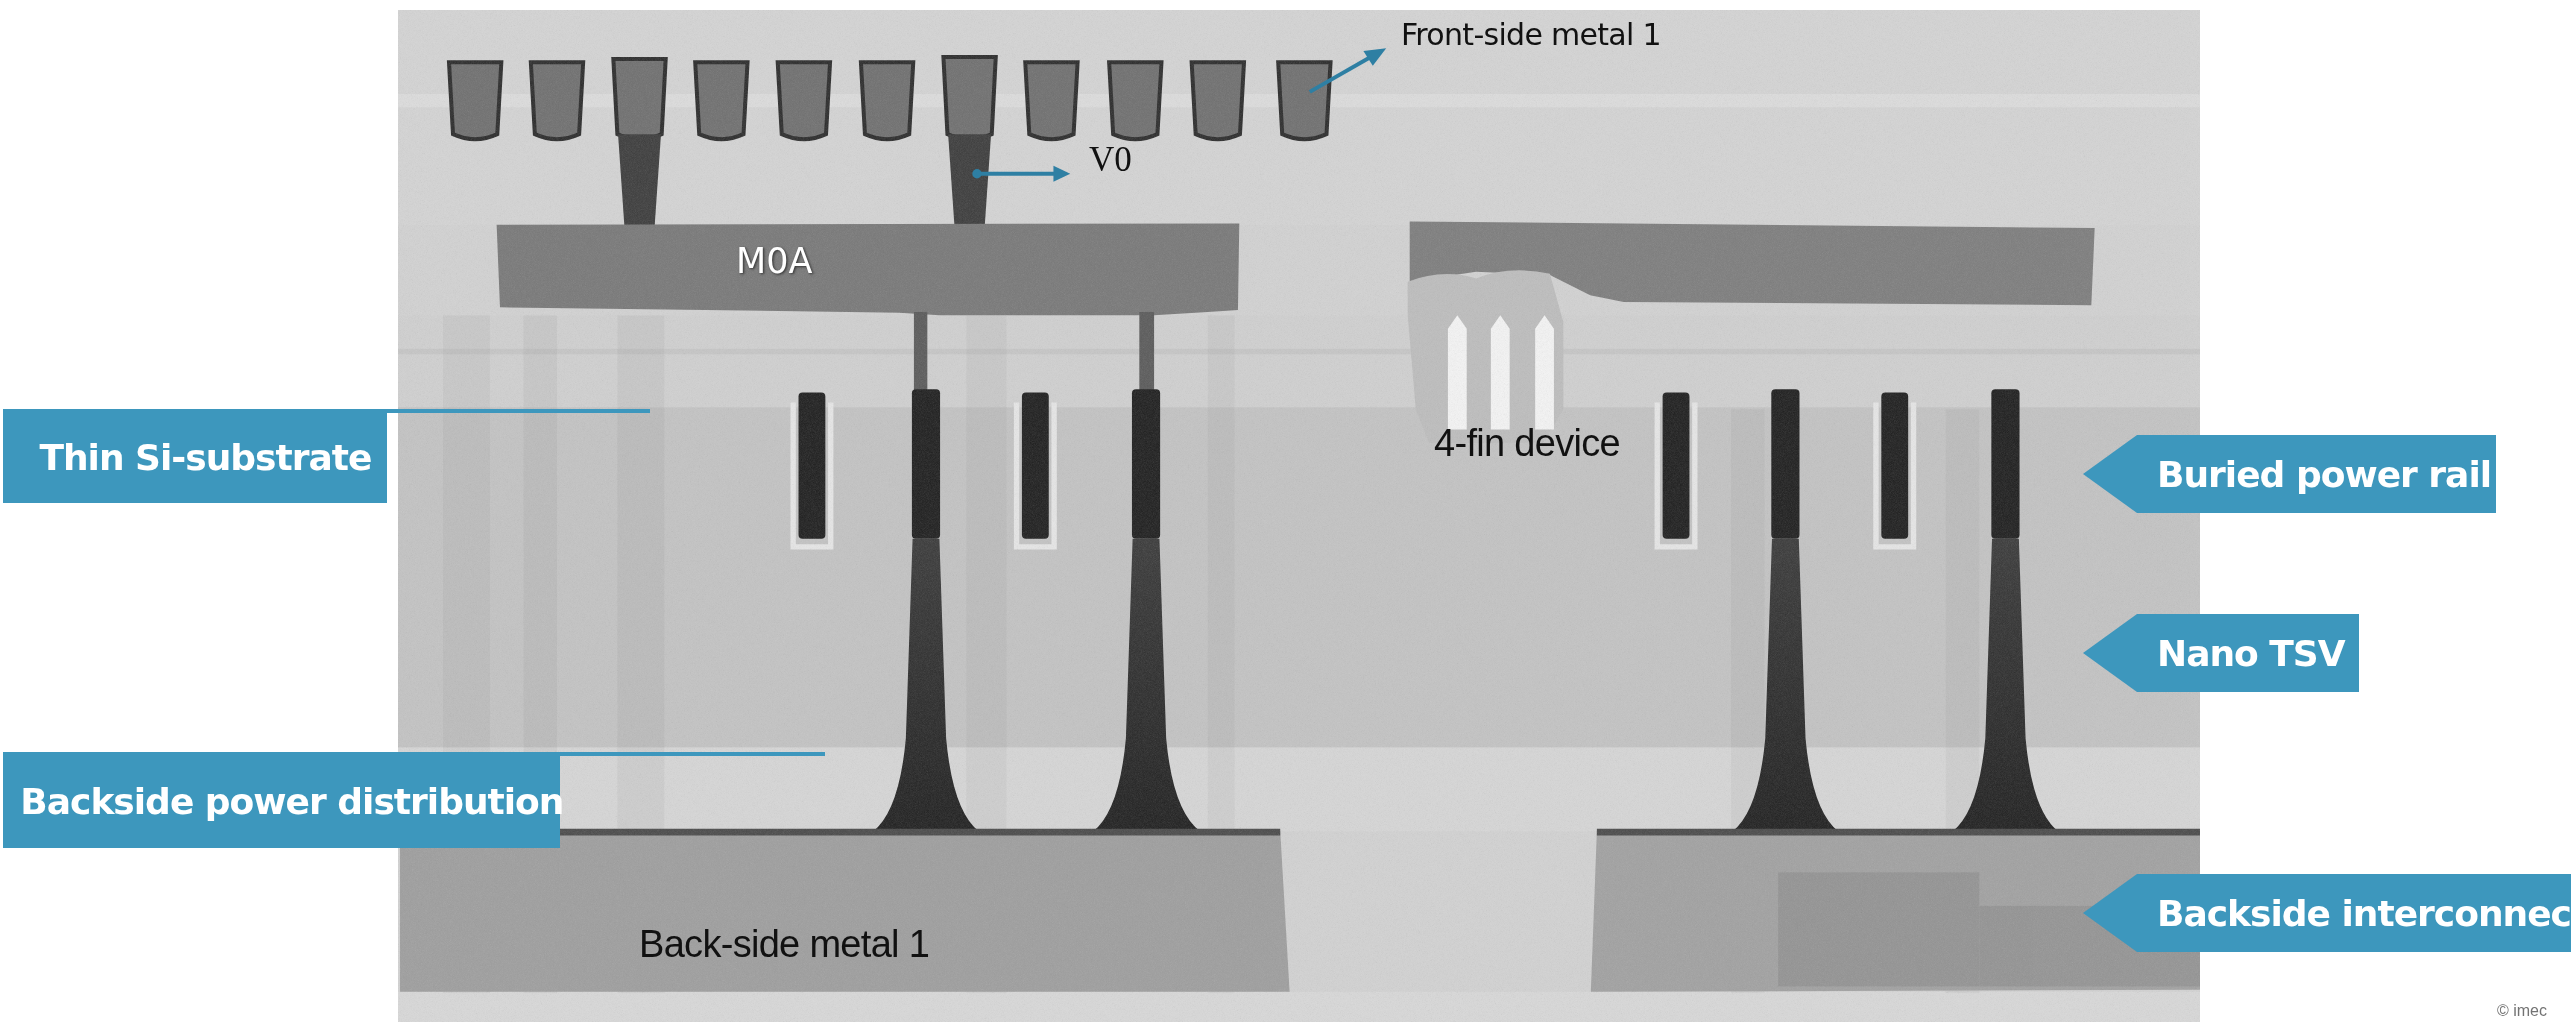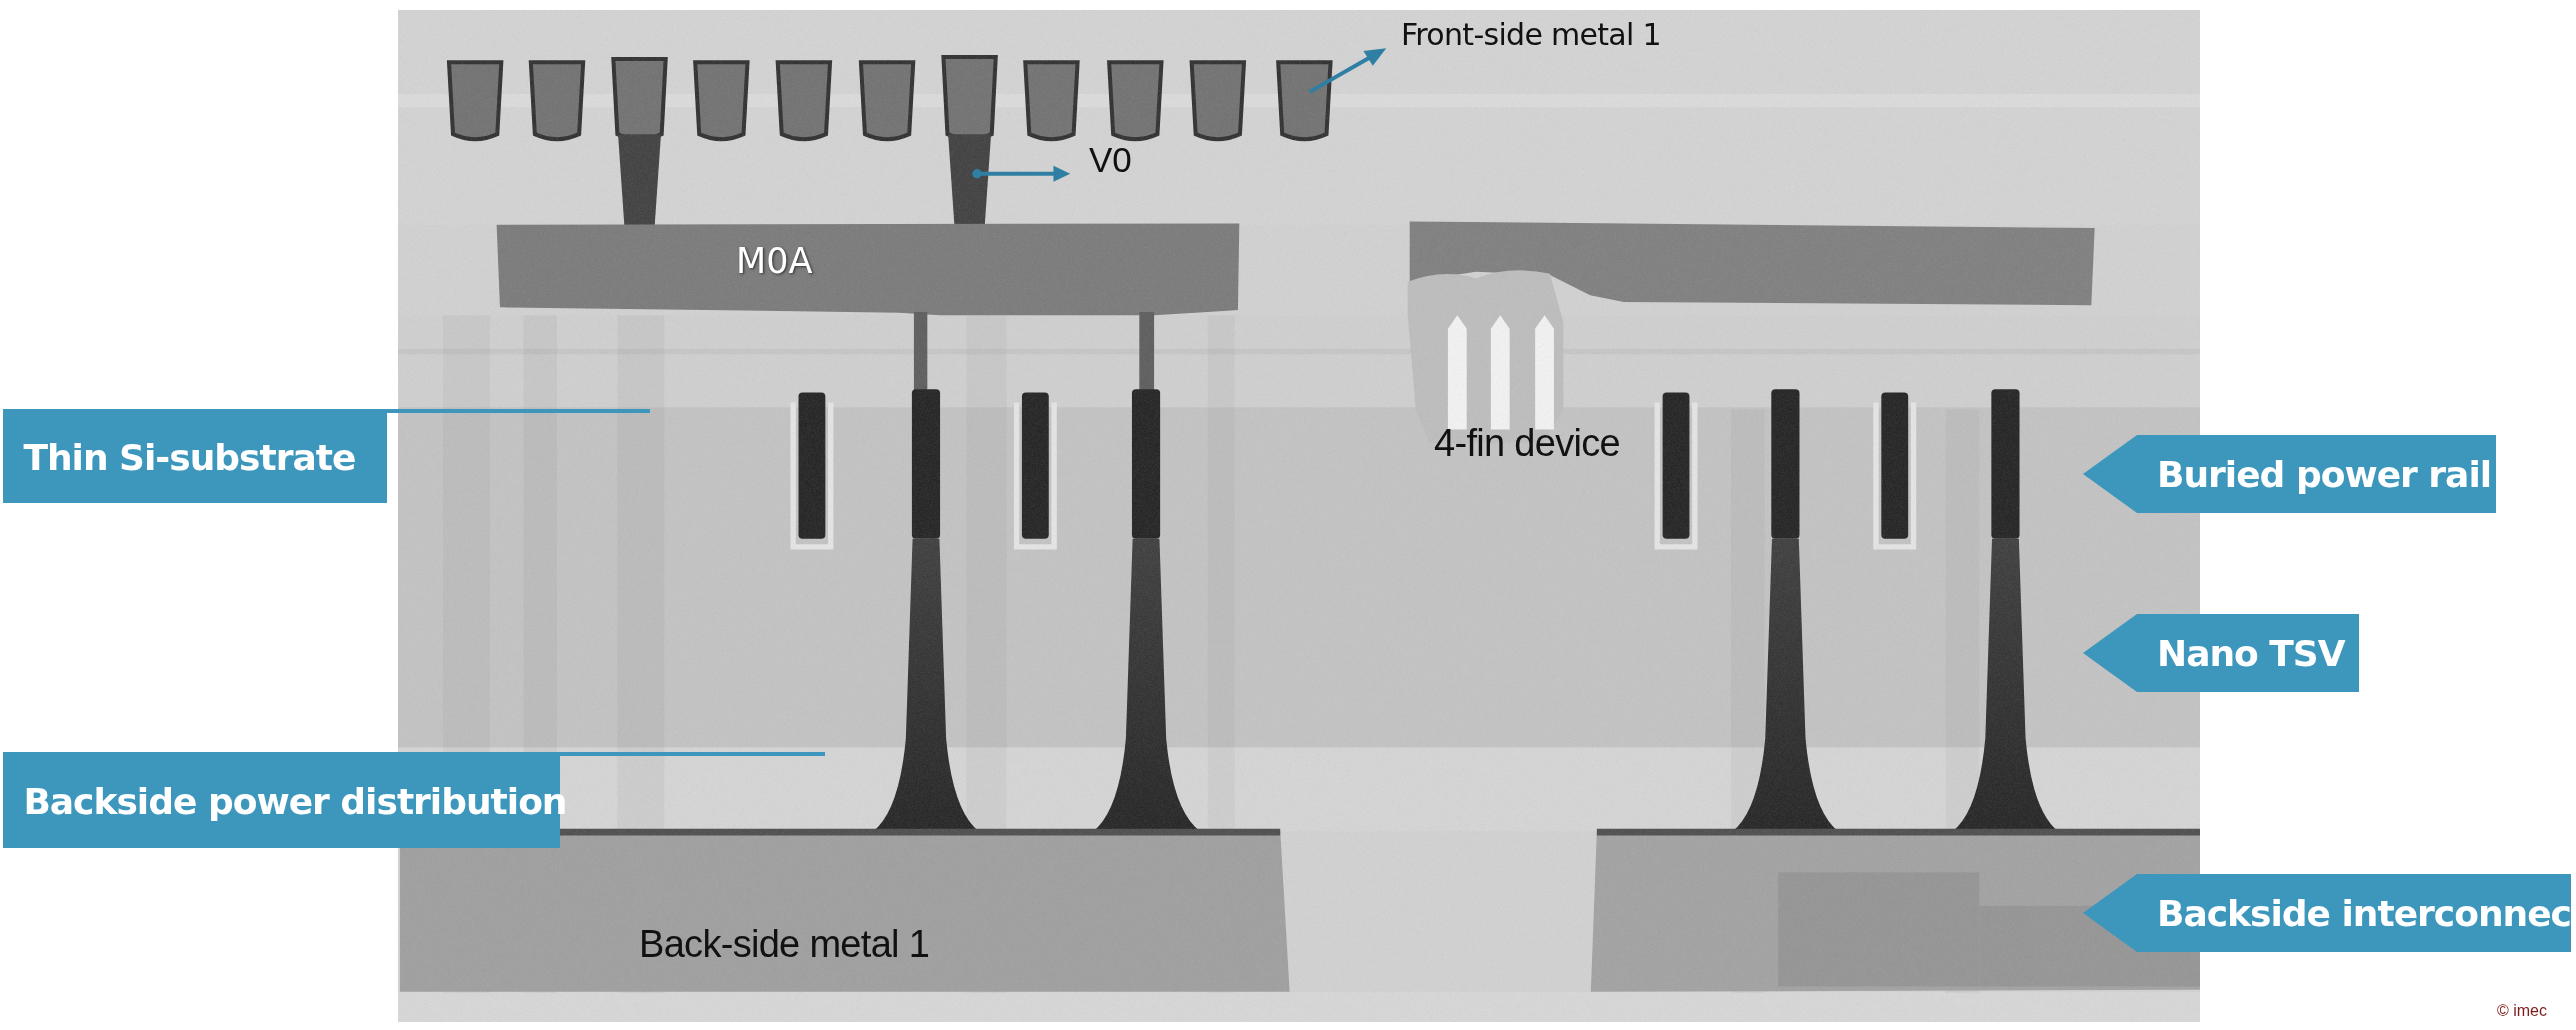--- a/index.html
+++ b/index.html
@@ -3,35 +3,35 @@
 <meta charset="utf-8">
 <style>
   html, body { margin: 0; padding: 0; background: #ffffff; }
   body { width: 2576px; height: 1030px; position: relative; overflow: hidden;
          font-family: "Liberation Sans", "DejaVu Sans", sans-serif; }
   .micrograph { position: absolute; left: 398px; top: 10px; width: 1802px; height: 1012px; }
   .micrograph svg { display: block; width: 100%; height: 100%; }
 
   .img-text { position: absolute; color: #111; white-space: nowrap; line-height: 1; }
   .img-text.front { left: 1401px; top: 20px; font-size: 30px; font-family: "DejaVu Sans", sans-serif; letter-spacing: -0.7px; }
-  .img-text.v0 { left: 1089px; top: 142px; font-size: 35px; font-family: Liberation Sans, sans-serif; }
+  .img-text.v0 { left: 1089px; top: 142px; font-size: 35px; font-family: Liberation Serif, serif; }
   .img-text.m0a { left: 736px; top: 244px; font-size: 35px; font-weight: normal; color: #fff;
                    font-family: "DejaVu Sans", sans-serif; text-shadow: 1.3px 1.3px 2.7px rgba(0,0,0,0.6); }
   .img-text.fin { left: 1403px; top: 424px; font-size: 38px; letter-spacing: -0.7px; margin-left: 31px; }
   .img-text.bsm1 { left: 639px; top: 925px; font-size: 38px; letter-spacing: -0.7px; }
 
   .label { position: absolute; background: #3d97bd; color: #fff; font-weight: bold;
            font-family: "DejaVu Sans", sans-serif; display: flex; align-items: center;
            font-size: 36px; letter-spacing: -1px; white-space: nowrap; box-sizing: border-box; }
-  .label.left { padding-left: 20px; }
+  .label.left { padding-left: 20px; justify-content: center; }
   .label.right { padding-left: 74px; clip-path: polygon(54px 0, 100% 0, 100% 100%, 54px 100%, 0 50%); }
 
   .leader { position: absolute; height: 4px; background: #3d97bd; }
 
-  .credit { position: absolute; left: 2497px; top: 1002px; font-size: 16px; color: #7f1d1d; white-space: nowrap; }
+  .credit { position: absolute; left: 2497px; top: 1002px; font-size: 16px; color: #737373; white-space: nowrap; }
 </style>
 </head>
 <body>
 
 <div class="micrograph">
   <svg viewBox="593 15 2686 1508" preserveAspectRatio="none" xmlns="http://www.w3.org/2000/svg">
     <defs>
       <filter id="grain" x="0" y="0" width="100%" height="100%">
         <feTurbulence type="fractalNoise" baseFrequency="0.9" numOctaves="2" seed="3" result="n"></feTurbulence>
         <feColorMatrix type="saturate" values="0" in="n" result="g"></feColorMatrix>

